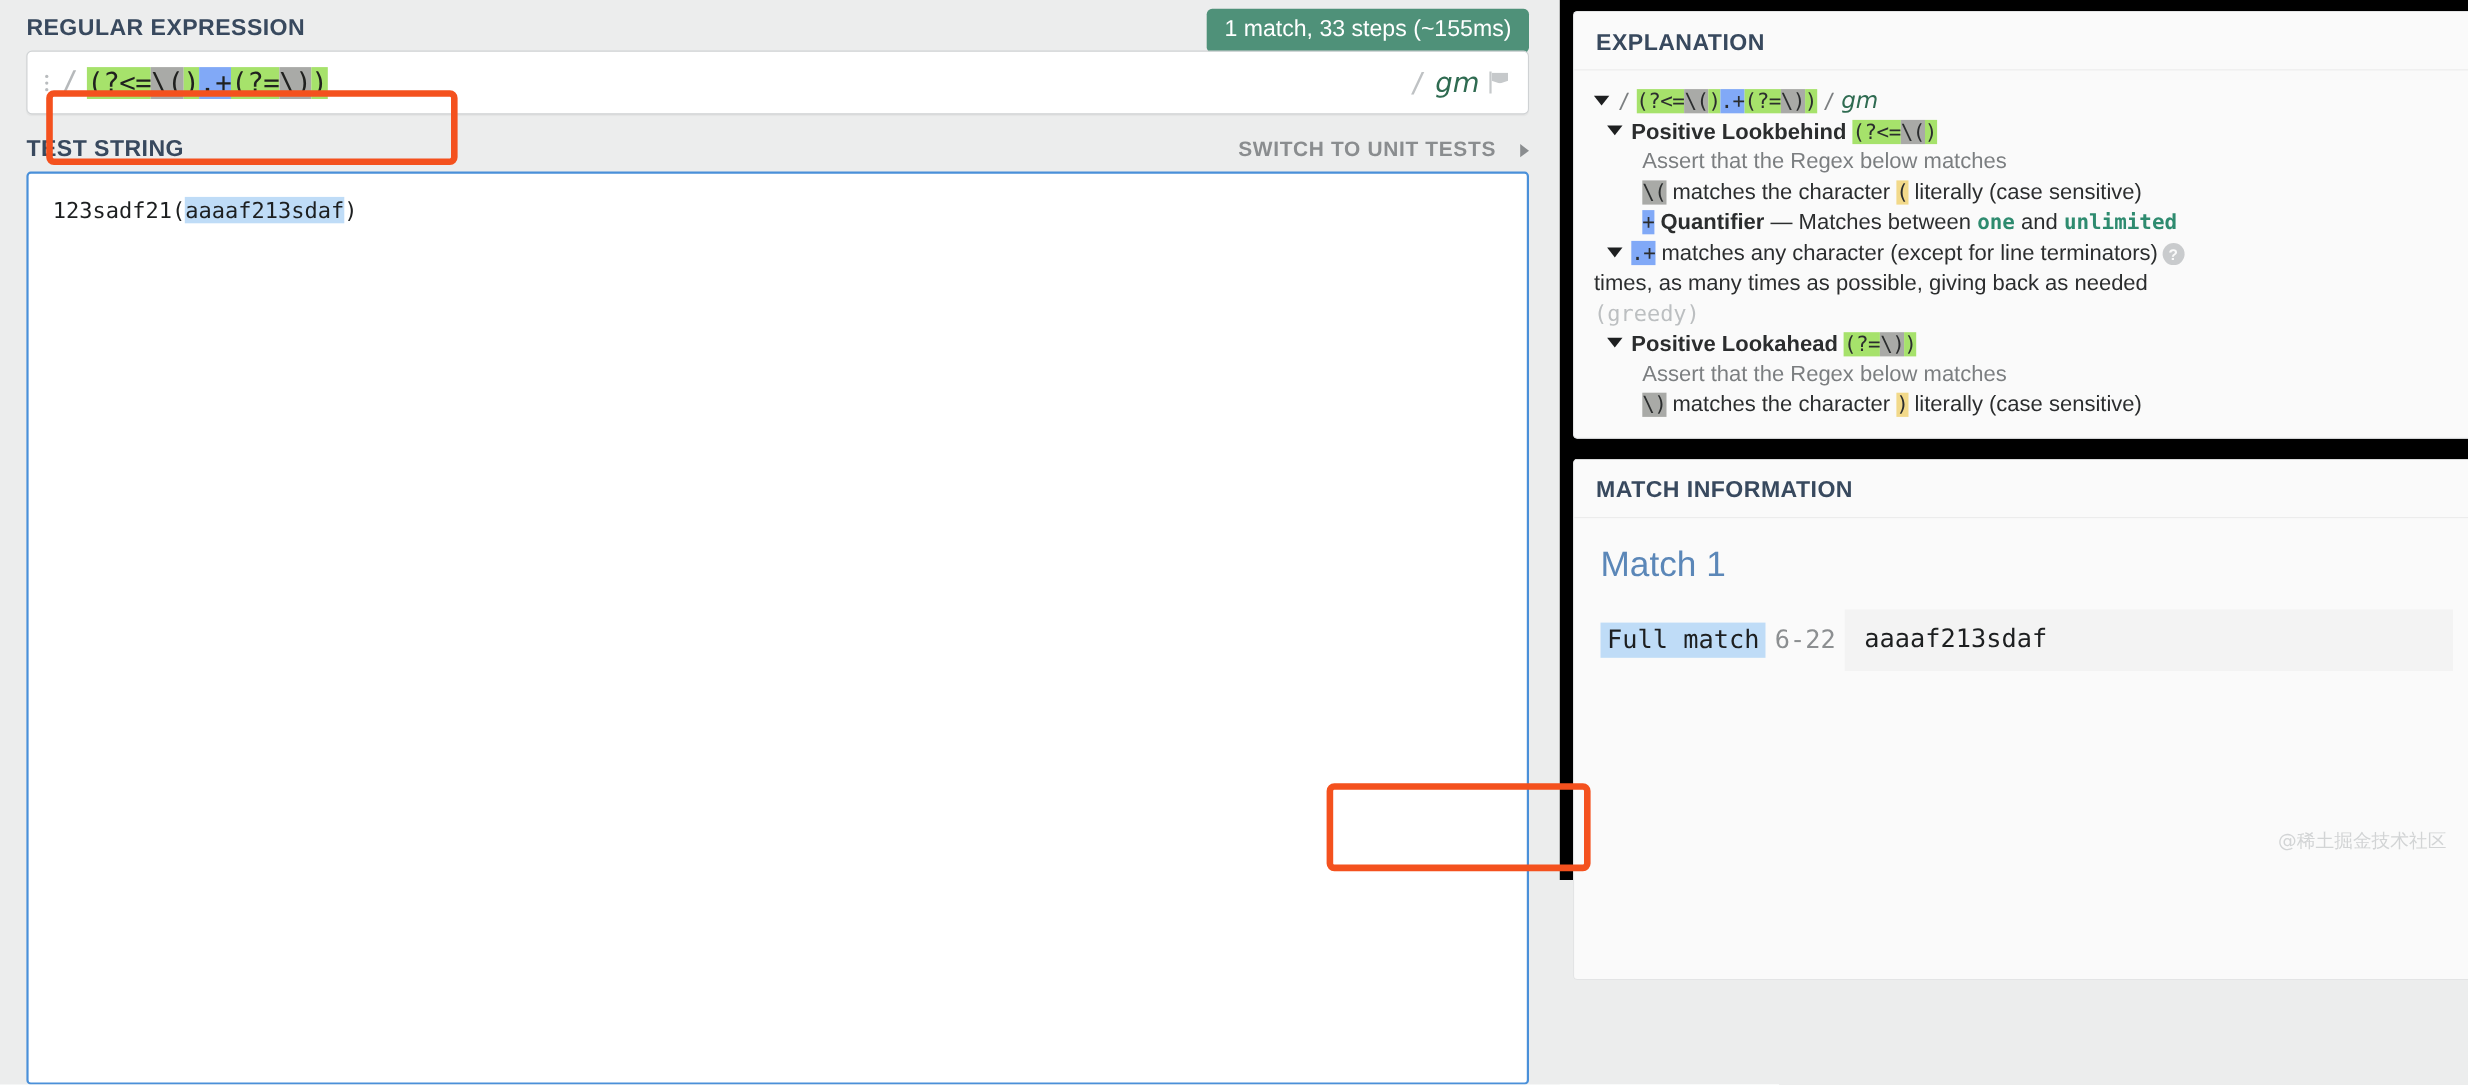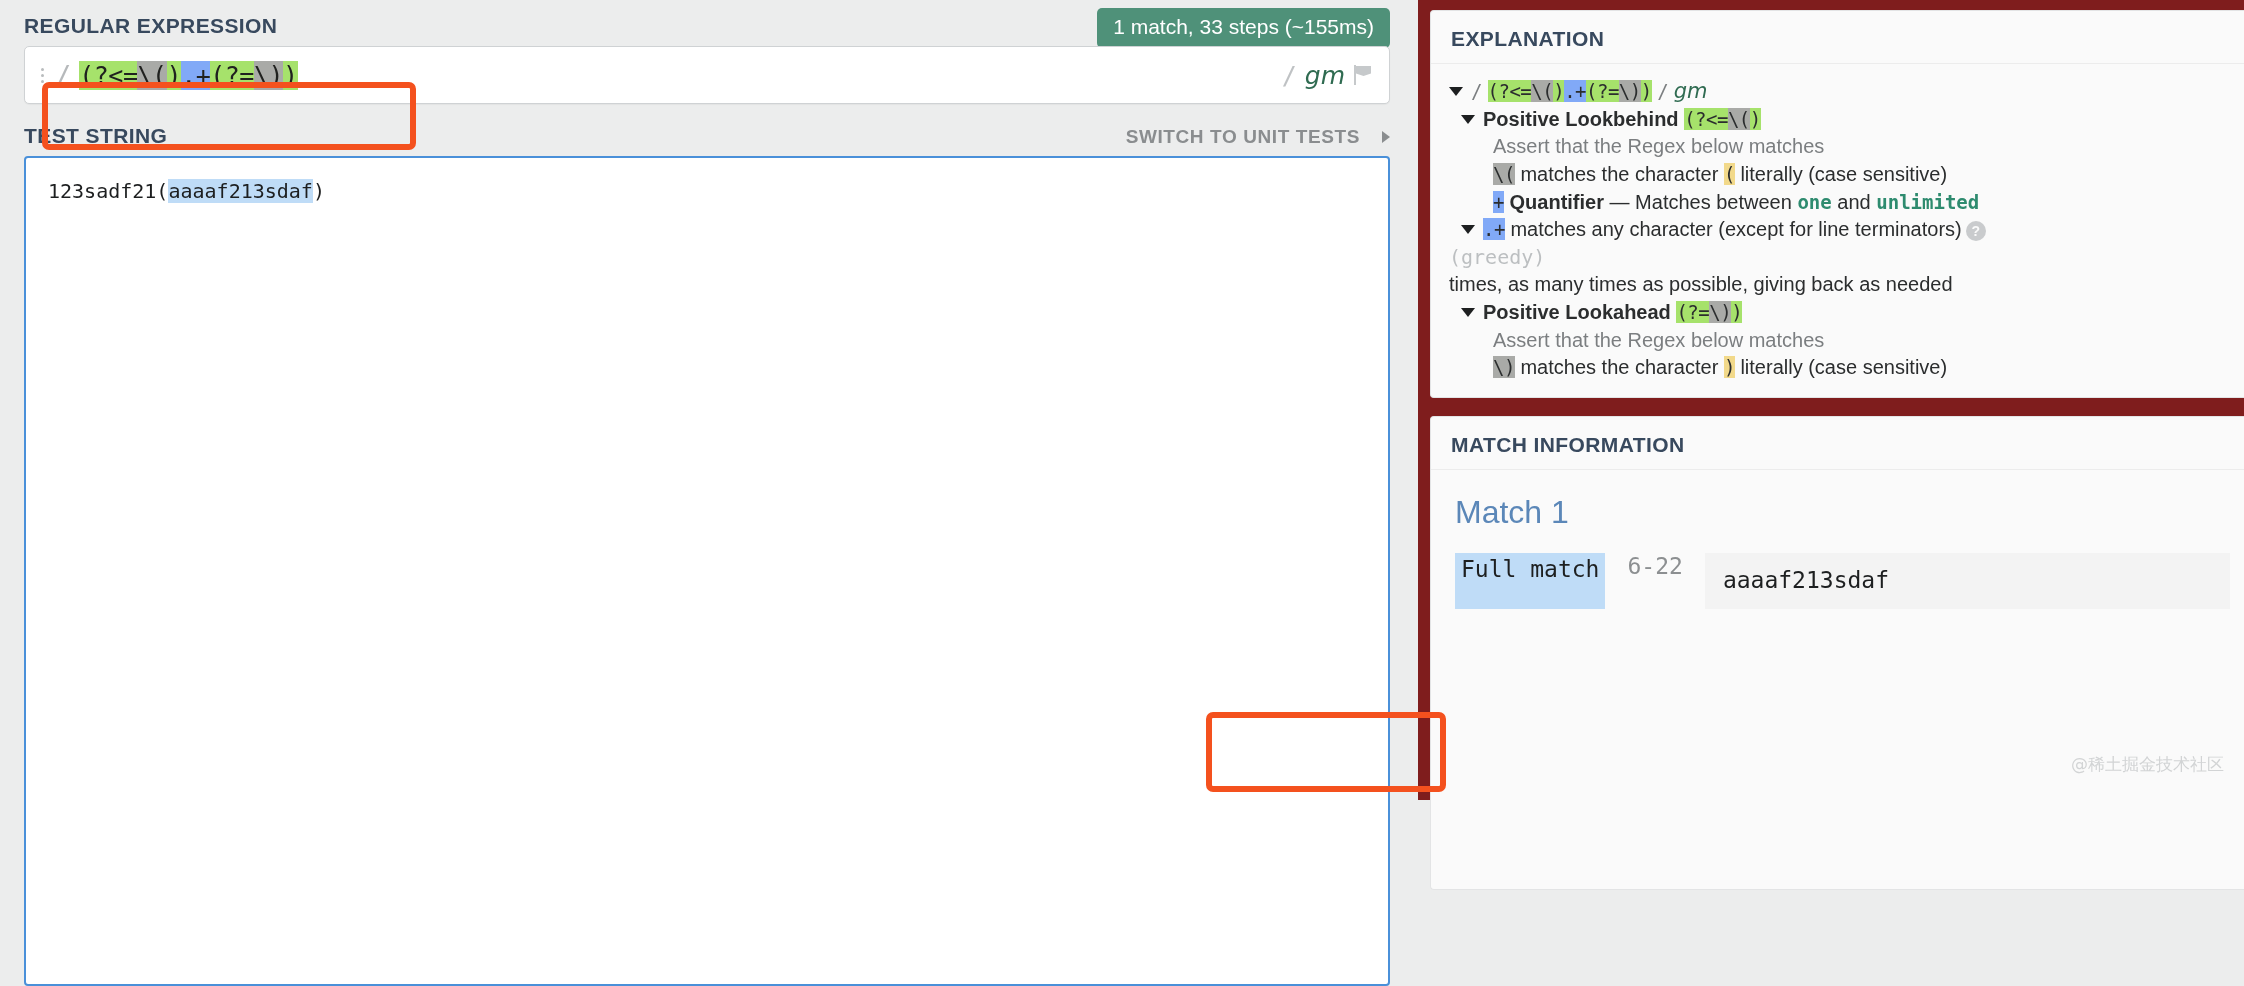--- a/index.html
+++ b/index.html
@@ -166,21 +166,21 @@
     line-height: 1.5;
     overflow: hidden;
   }
 
   
   .right-col {
     width: 826px;
     flex: 0 0 826px;
     height: 800px;
     position: relative;
-    background: #7f1d1d;
+    background: #000000;
     padding: 10px 0 0 12px;
   }
   .panel {
     background: #fafafa;
     border: 1px solid #e3e4e5;
     border-radius: 4px 0 0 4px;
     border-right: none;
     margin-bottom: 18px;
     padding: 16px 0 14px 0;
     overflow: hidden;
@@ -258,21 +258,22 @@
 
   
   .match-label {
     color: #5b87b8;
     font-family: Liberation Sans, sans-serif;
     font-size: 32px;
     padding: 10px 6px 22px 6px;
   }
   .match-row {
     display: flex;
-    gap: 22px;
+    align-items: center;
+    gap: 8px;
     padding-left: 6px;
     position: relative;
   }
   .fm-tag {
     background: #bfdcf7;
     font-family: "DejaVu Sans Mono", monospace;
     font-size: 23px;
     color: #1d1f20;
     padding: 3px 6px;
   }
@@ -377,22 +378,22 @@
           <span>Matches between</span>
           <span class="mono-teal">one</span>
           <span>and</span>
           <span class="mono-teal">unlimited</span>
         </div>
 
         <div class="exp-line ind1">
           <span class="caret-d"></span><span class="rx-sm hl-blue">.+</span>
           <span>matches any character (except for line terminators)</span><span class="help-icon">?</span>
         </div>
+        <div class="exp-line wrapline" style="padding-left:0">times, as many times as possible, giving back as needed</div>
         <div class="exp-line greedy" style="padding-left:0">(greedy)</div>
-        <div class="exp-line wrapline" style="padding-left:0">times, as many times as possible, giving back as needed</div>
 
         <div class="exp-line ind1">
           <span class="caret-d"></span><span class="bold">Positive Lookahead</span>
           <span class="rx-sm"><span class="hl-green">(?=</span><span class="hl-gray">\)</span><span class="hl-green">)</span></span>
         </div>
 
         <div class="exp-line ind2 muted">Assert that the Regex below matches</div>
 
         <div class="exp-line ind2">
           <span class="rx-sm hl-gray">\)</span>

